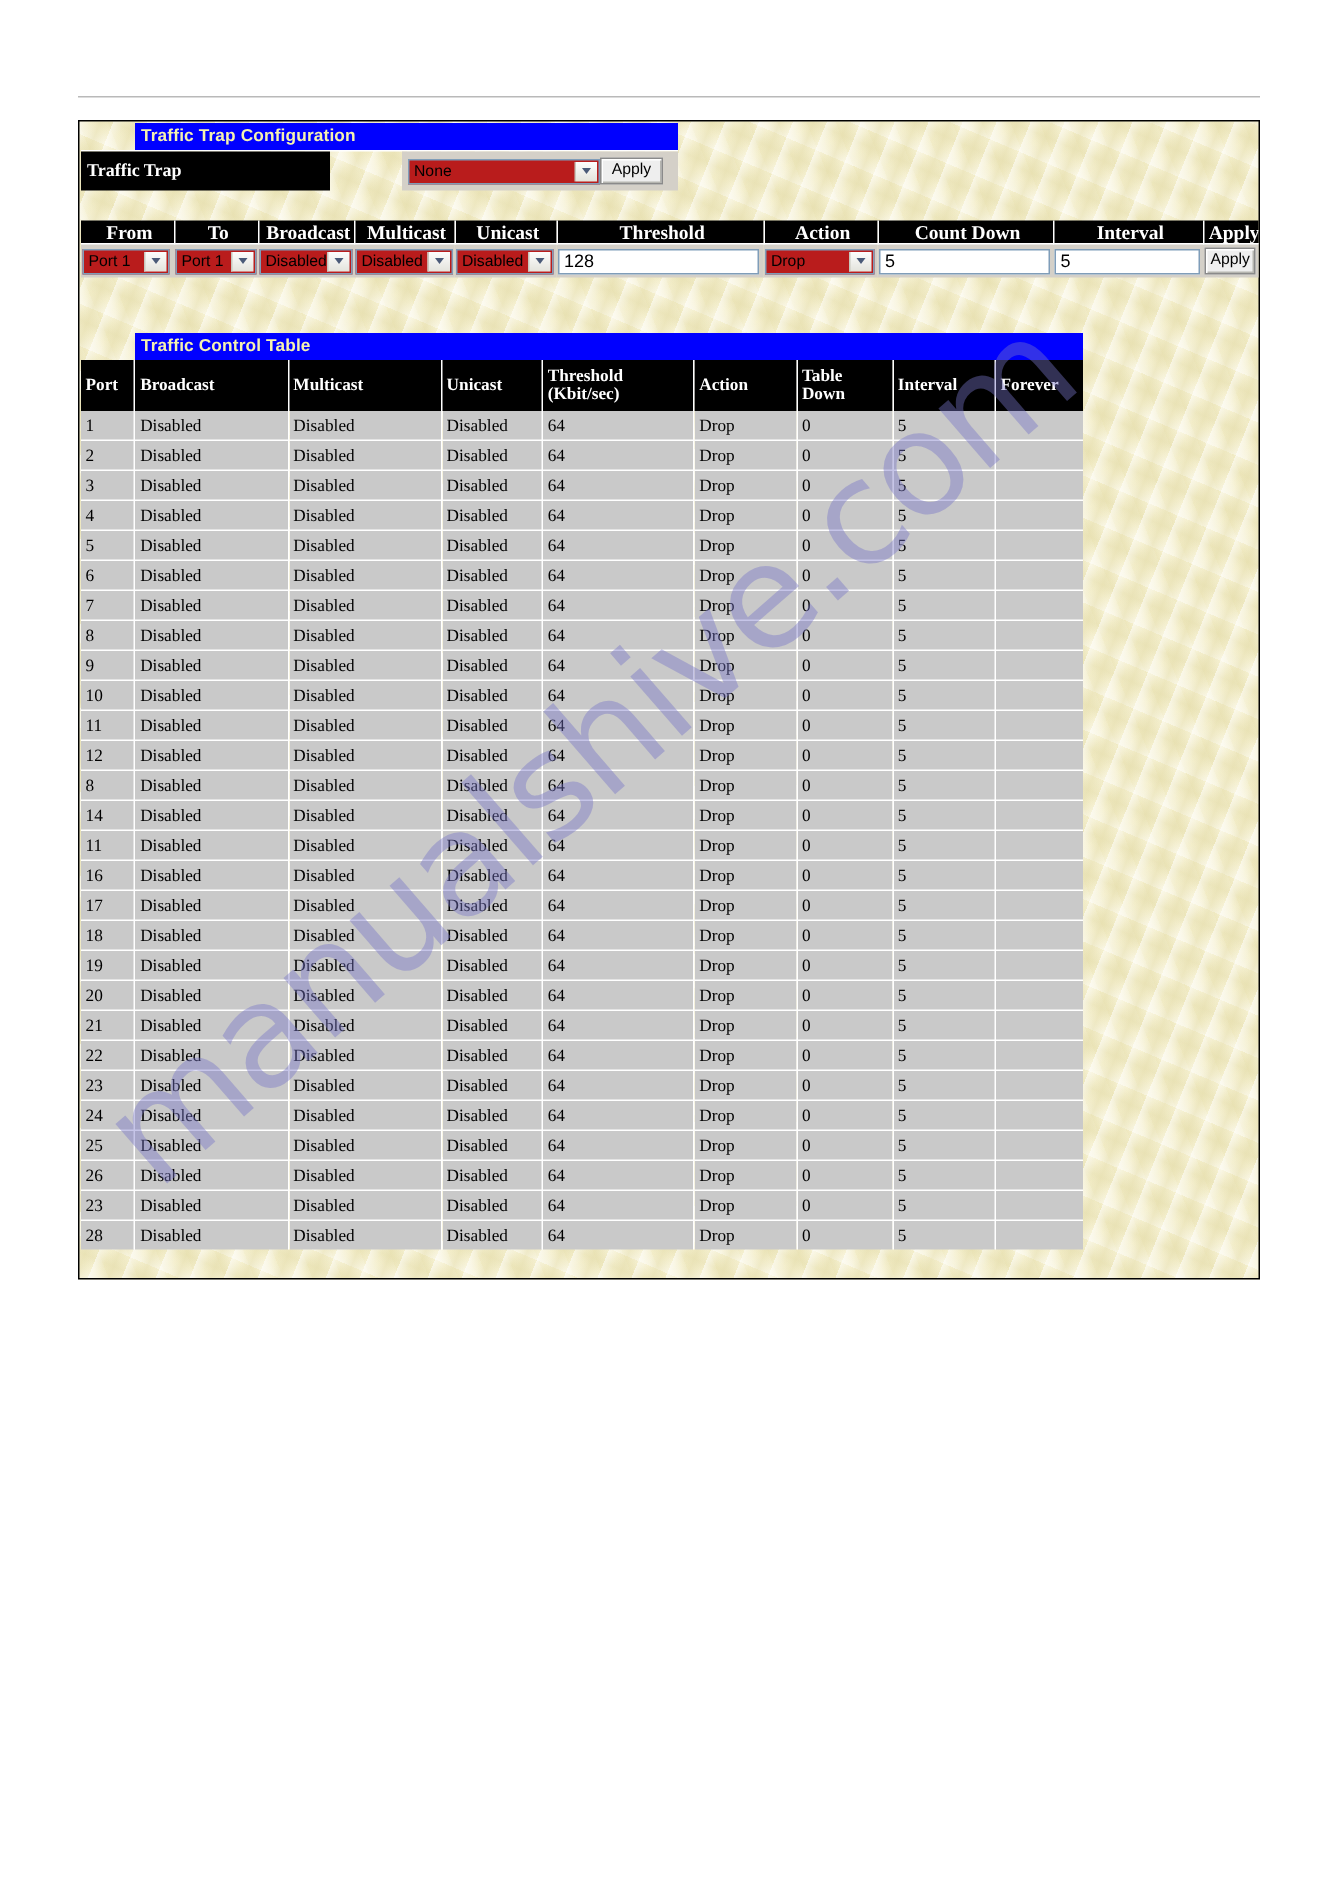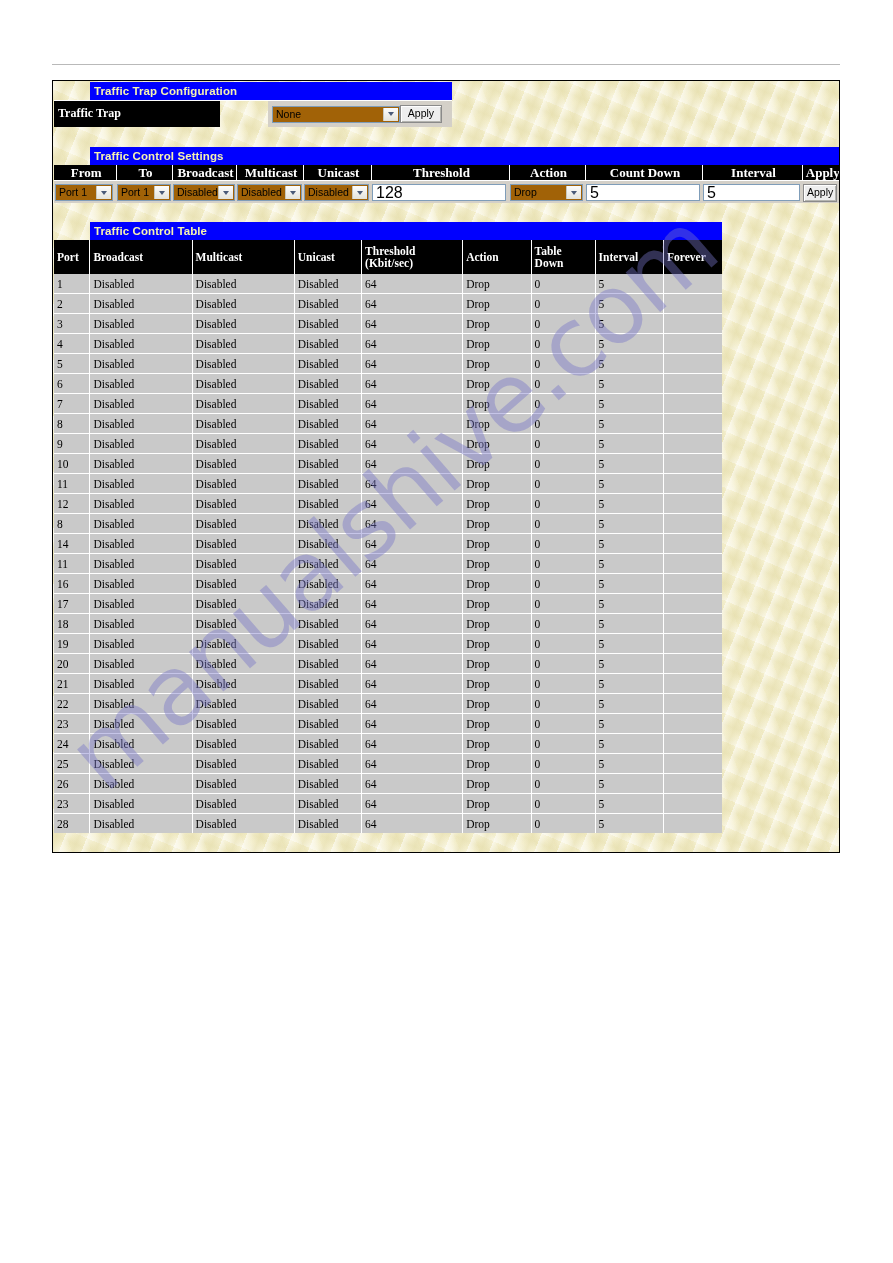--- a/index.html
+++ b/index.html
@@ -89,21 +89,21 @@
     display: flex;
     align-items: center;
     padding-left: 4px;
     box-sizing: border-box;
   }
 
   
   .sel {
     position: relative;
     display: inline-block;
-    background: #a16207;
+    background: #b91c1c;
     border: 1px solid #7f9db9;
     box-sizing: border-box;
     height: 17px;
     font-family: "Liberation Sans", "DejaVu Sans", sans-serif;
     font-size: 10.5px;
     color: #000000;
     line-height: 15px;
     padding-left: 3px;
     white-space: nowrap;
     overflow: hidden;
@@ -127,21 +127,21 @@
     border-right: 3.5px solid transparent;
     border-top: 4px solid #4a5a78;
   }
   .txt {
     display: inline-block;
     background: #ffffff;
     border: 1px solid #7f9db9;
     box-sizing: border-box;
     height: 17px;
     font-family: "Liberation Sans", "DejaVu Sans", sans-serif;
-    font-size: 16px;
+    font-size: 12px;
     line-height: 15px;
     color: #000000;
     padding-left: 3px;
     white-space: nowrap;
     overflow: hidden;
     vertical-align: middle;
   }
   .btn {
     display: inline-block;
     background: #eeeeee;
@@ -278,21 +278,20 @@
               <span class="caret"></span>
             </span>
         </div>
         <div style="flex:1;"></div>
         <div class="btn" style="margin-right:10px;">Apply</div>
       </div>
     </div>
   </div>
 
   <div class="sec-settings">
-    <div class="bluebar">Traffic Control Settings</div>
     <table class="grid">
       <colgroup>
         <col style="width:62px">
           <col style="width:56px">
           <col style="width:64px">
         <col style="width:67px">
           <col style="width:68px">
           <col style="width:138px">
         <col style="width:76px">
           <col style="width:117px">

